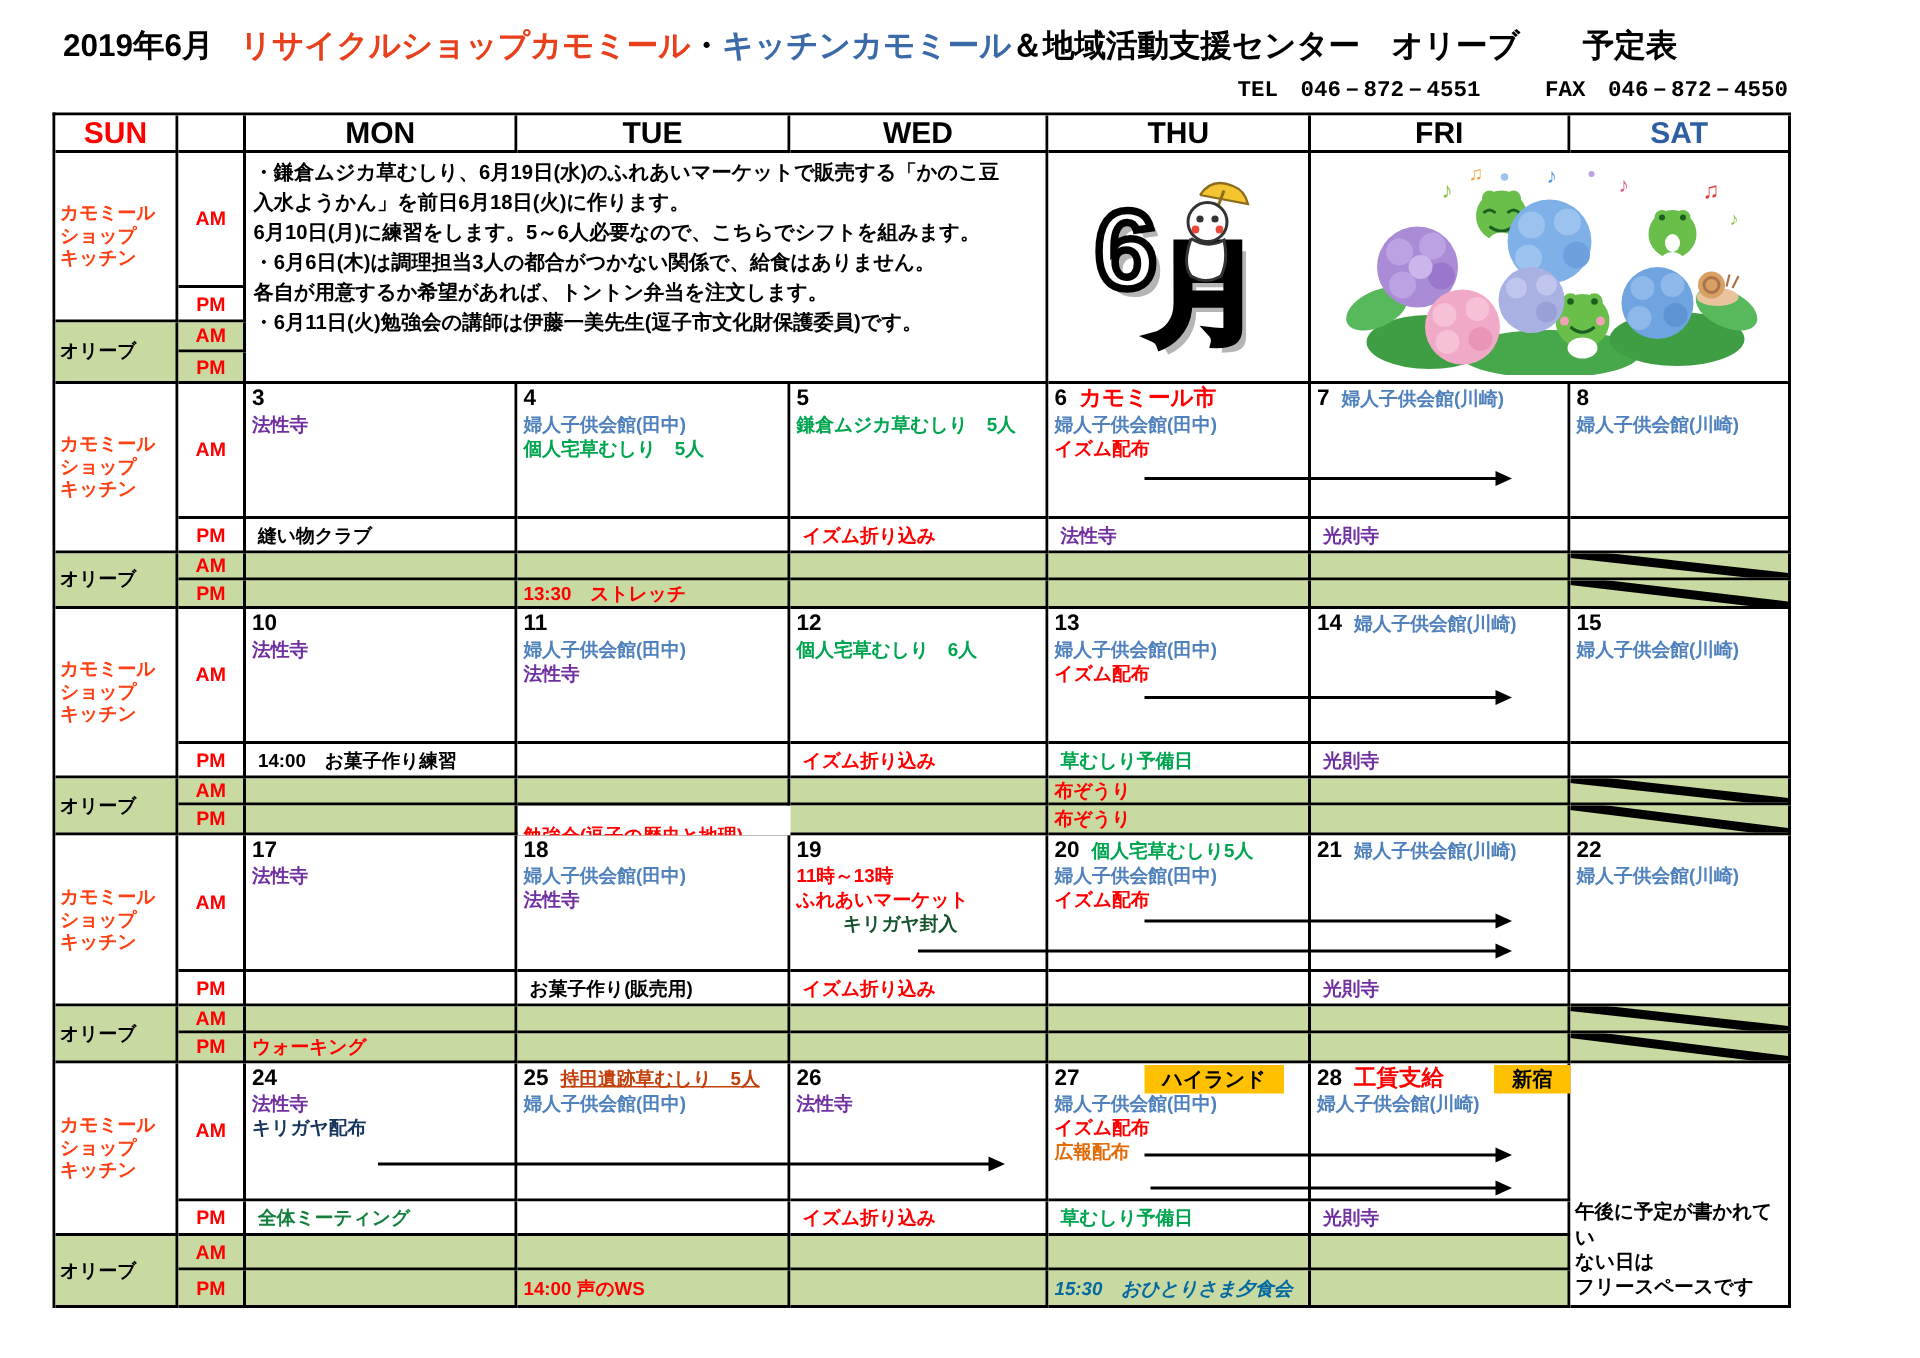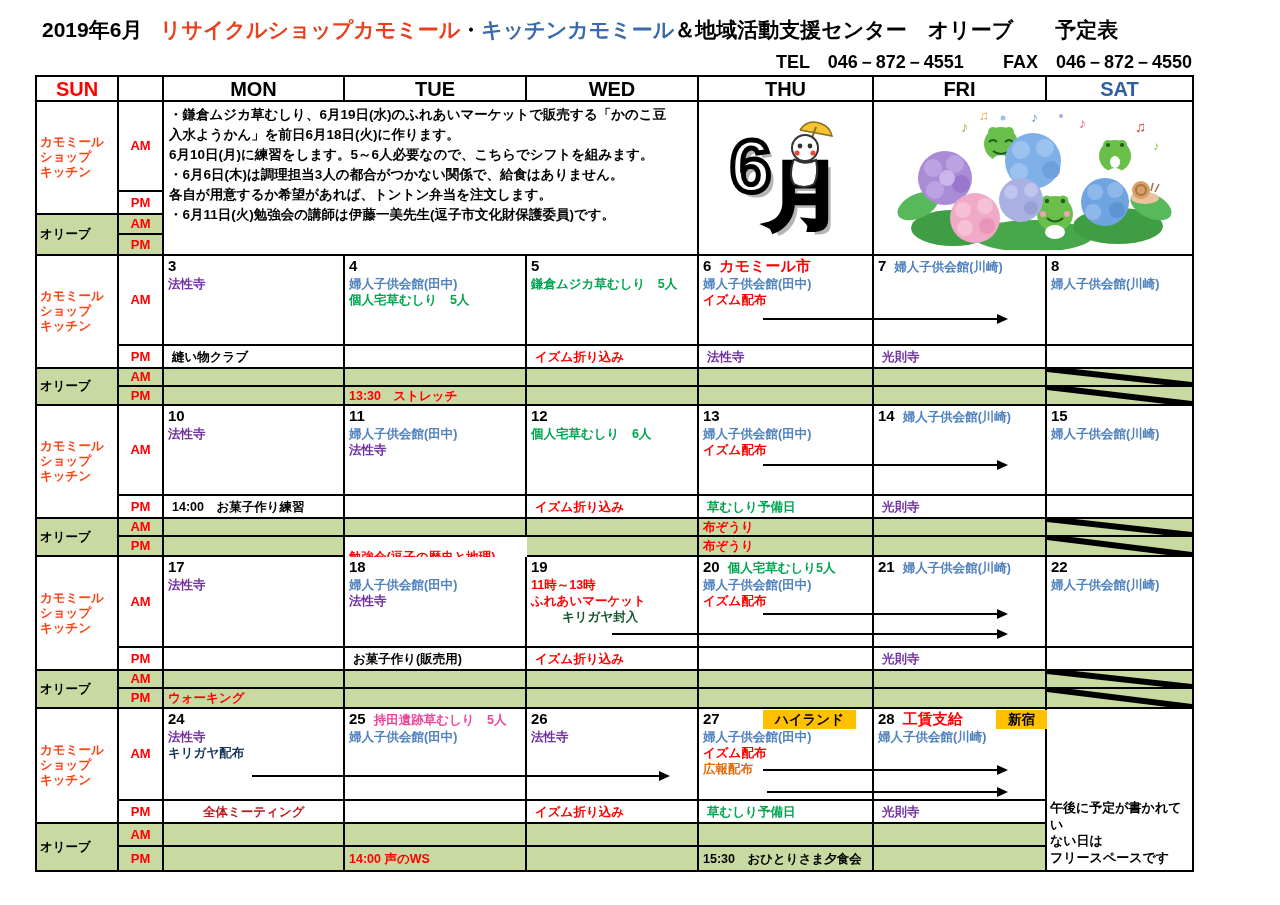--- a/index.html
+++ b/index.html
@@ -1,21 +1,21 @@
 <!DOCTYPE html>
 <html style="--olive: #c9d9a2; --red: #ff0000; --sun: #ff0000; --sat: #2e5fa3; --boxbg: #ffc000; --title-shop: #e8401c; --title-kitchen: #3a6aa8; --label-red: #ff4013;"><head>
 <meta charset="utf-8">
 <style>
   html,body{margin:0;padding:0;background:#fff;}
   .page{position:relative;width:1280px;height:905px;background:#fff;overflow:hidden;
         font-family:"Liberation Sans","DejaVu Sans",sans-serif;font-weight:bold;color:#000;}
   .title{position:absolute;left:42px;top:16px;font-size:21px;white-space:nowrap;}
   .title .t-shop{color:var(--title-shop);}
   .title .t-kitchen{color:var(--title-kitchen);}
-  .contact{position:absolute;top:50px;right:88px;font-size:18px;white-space:nowrap;}
+  .contact{position:absolute;top:50px;right:88px;font-size:15px;white-space:nowrap;font-family:Liberation Mono, monospace;}
   .contact span{margin-left:34px;}
   .cal{position:absolute;left:35px;top:75px;display:grid;
        grid-template-columns:82px 45px 181px 182px 172px 175px 173px 147px;
        grid-template-rows:25px 90px 23px 20px 21px 90px 23px 18px 19px 90px 23px 18px 20px 91px 23px 18px 20px 92px 23px 23px 25px;
        border-top:2px solid #000;border-left:2px solid #000;background:#fff;}
   .cell{position:relative;box-sizing:border-box;border-right:2px solid #000;border-bottom:2px solid #000;
         background:#fff;font-size:12.5px;line-height:16px;overflow:visible;}
   .hdr{display:flex;align-items:center;justify-content:center;font-size:20px;}
   .hdr-sun{color:var(--sun);} .hdr-sat{color:var(--sat);}
   .lab{display:flex;flex-direction:column;justify-content:center;padding:2px 3px;font-size:12.5px;line-height:15px;}
@@ -431,26 +431,26 @@
       <div class="cell ampm" style="grid-area: 19 / 2 / 20 / 3;">PM</div>
       <div class="cell lab olive" style="grid-area: 20 / 1 / 22 / 2;">オリーブ</div>
       <div class="cell ampm olive" style="grid-area: 20 / 2 / 21 / 3;">AM</div>
       <div class="cell ampm olive" style="grid-area: 21 / 2 / 22 / 3;">PM</div>
       <div class="cell daycell" style="grid-area: 18 / 3 / 19 / 4;">
         <div class="numline"><span class="num">24</span></div>
         <span class="entry" style="color: rgb(112, 48, 160);">法性寺</span>
         <span class="entry" style="color: rgb(23, 54, 93);">キリガヤ配布</span>
       </div>
       <div class="cell pmcell" style="grid-area: 19 / 3 / 20 / 4;">
-        <span class="entry" style="color: #b91c1c; margin-left: 31px;">全体ミーティング</span>
+        <span class="entry" style="color: #15803d;">全体ミーティング</span>
       </div>
       <div class="cell smcell olive" style="grid-area: 20 / 3 / 21 / 4;"></div>
       <div class="cell smcell olive" style="grid-area: 21 / 3 / 22 / 4;"></div>
       <div class="cell daycell" style="grid-area: 18 / 4 / 19 / 5;">
-        <div class="numline"><span class="num">25</span><span class="nx" style="color: #ec4899;">持田遺跡草むしり　5人</span></div>
+        <div class="numline"><span class="num">25</span><span class="nx" style="color: #c2410c; text-decoration: underline;">持田遺跡草むしり　5人</span></div>
         <span class="entry" style="color: rgb(79, 129, 189);">婦人子供会館(田中)</span>
       </div>
       <div class="cell pmcell" style="grid-area: 19 / 4 / 20 / 5;"></div>
       <div class="cell smcell olive" style="grid-area: 20 / 4 / 21 / 5;"></div>
       <div class="cell smcell olive" style="grid-area: 21 / 4 / 22 / 5;">
         <span class="entry" style="color: rgb(255, 0, 0);">14:00 声のWS</span>
       </div>
       <div class="cell daycell" style="grid-area: 18 / 5 / 19 / 6;">
         <div class="numline"><span class="num">26</span></div>
         <span class="entry" style="color: rgb(112, 48, 160);">法性寺</span>
@@ -464,21 +464,21 @@
         <div class="numline"><span class="num">27</span><span class="numbox" style="right: 12px;">ハイランド</span></div>
         <span class="entry" style="color: rgb(79, 129, 189);">婦人子供会館(田中)</span>
         <span class="entry" style="color: rgb(255, 0, 0);">イズム配布</span>
         <span class="entry" style="color: rgb(227, 108, 9);">広報配布</span>
       </div>
       <div class="cell pmcell" style="grid-area: 19 / 6 / 20 / 7;">
         <span class="entry" style="color: rgb(0, 165, 80);">草むしり予備日</span>
       </div>
       <div class="cell smcell olive" style="grid-area: 20 / 6 / 21 / 7;"></div>
       <div class="cell smcell olive" style="grid-area: 21 / 6 / 22 / 7;">
-        <span class="entry" style="color: #000000;">15:30　おひとりさま夕食会</span>
+        <span class="entry" style="color: #0369a1; font-style: italic;">15:30　おひとりさま夕食会</span>
       </div>
       <div class="cell daycell" style="grid-area: 18 / 7 / 19 / 8;">
         <div class="numline"><span class="num">28</span><span class="nx nx-big" style="color: rgb(255, 0, 0);">工賃支給</span><span class="numbox" style="right: -6px;">新宿</span></div>
         <span class="entry" style="color: rgb(79, 129, 189);">婦人子供会館(川崎)</span>
       </div>
       <div class="cell pmcell" style="grid-area: 19 / 7 / 20 / 8;">
         <span class="entry" style="color: rgb(112, 48, 160);">光則寺</span>
       </div>
       <div class="cell smcell olive" style="grid-area: 20 / 7 / 21 / 8;"></div>
       <div class="cell smcell olive" style="grid-area: 21 / 7 / 22 / 8;"></div>

